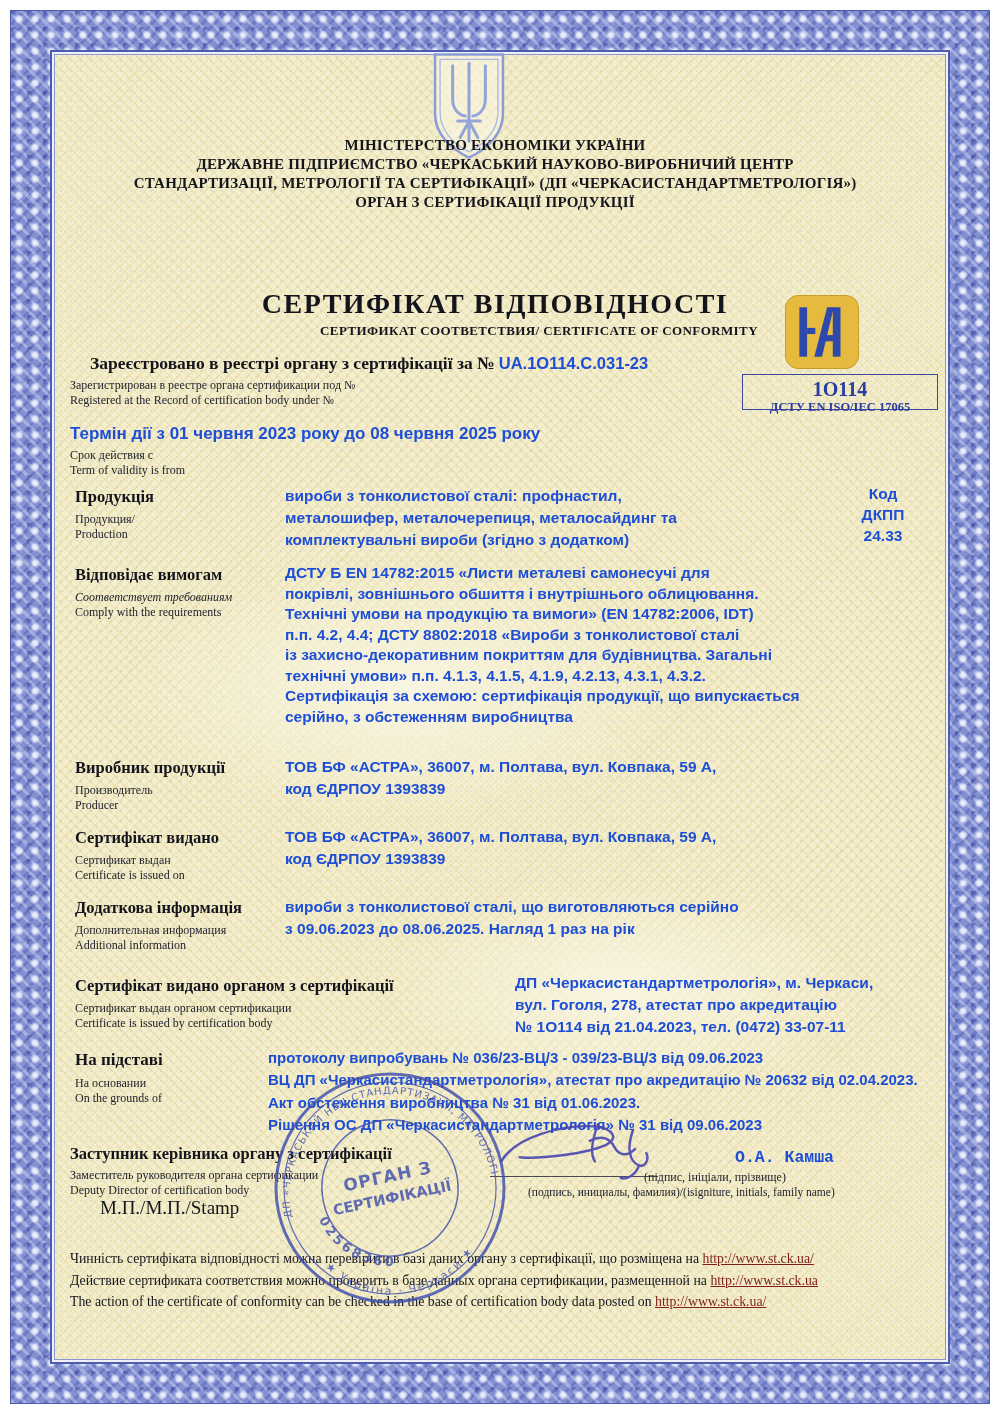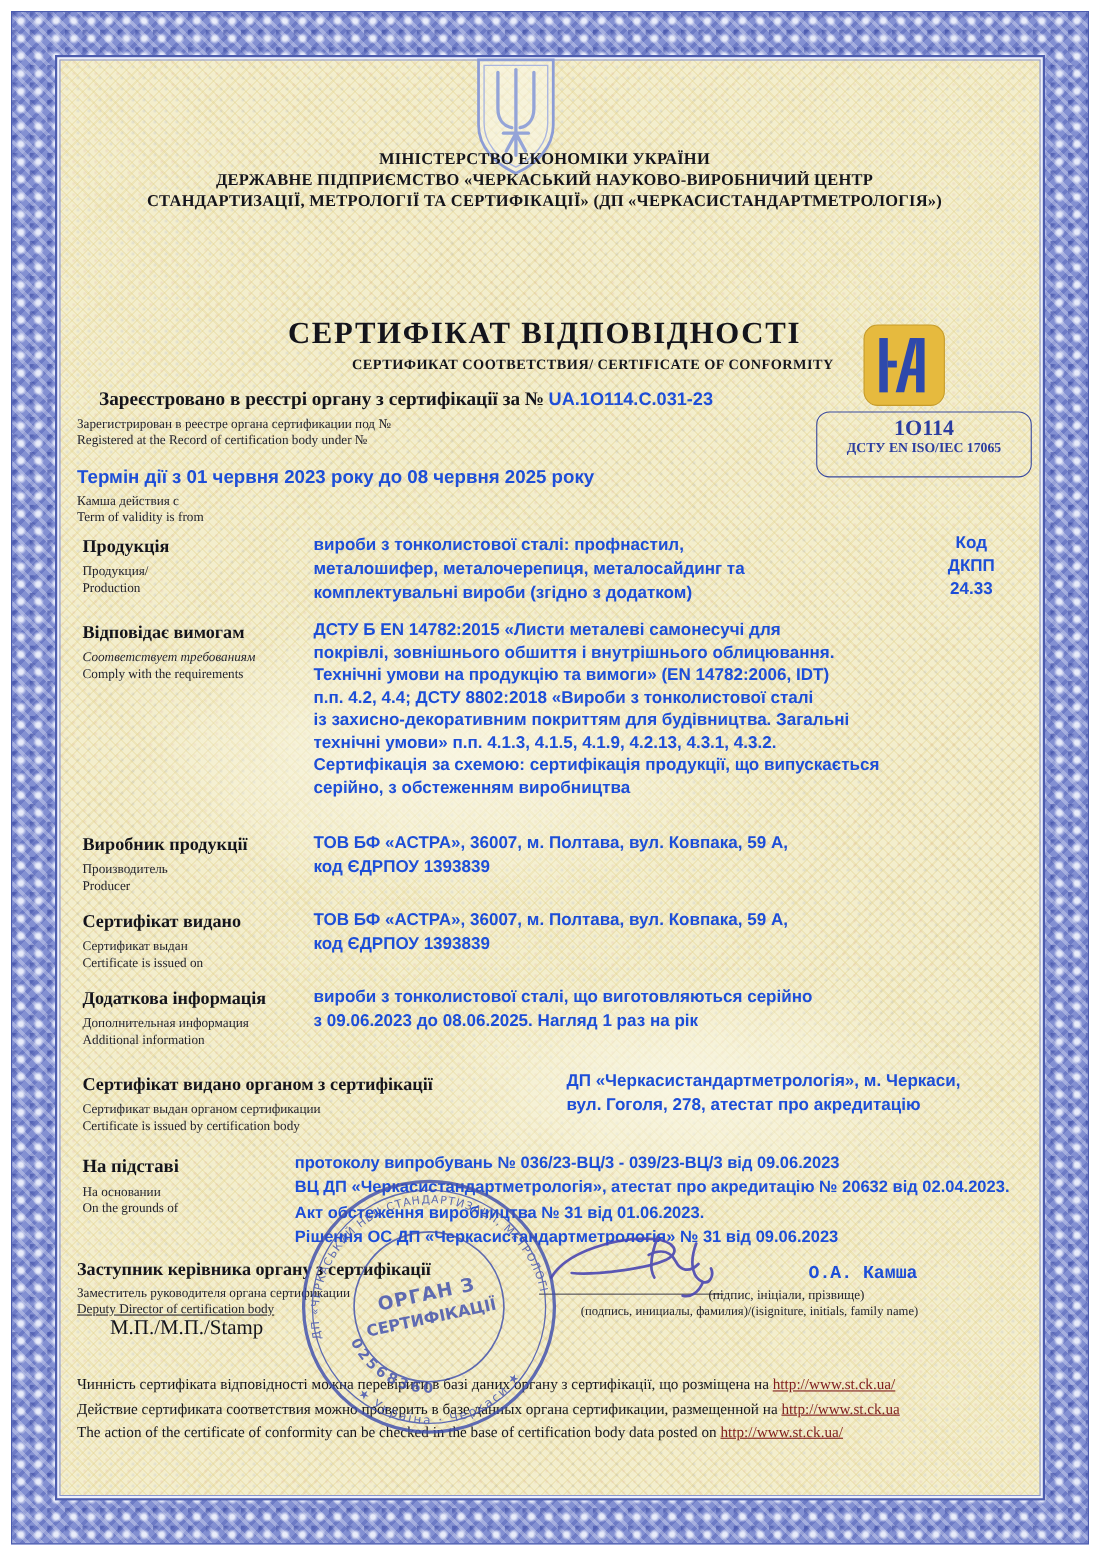--- a/index.html
+++ b/index.html
@@ -65,53 +65,54 @@
         <path d="M44,12 V38 C44,47 39,51 34,52"></path>
         <path d="M22,56 H40"></path>
         <path d="M31,56 L24,69 M31,56 L38,69 M31,56 V72"></path>
       </g>
     </svg>
 
     <div class="abs ctr" style="top:136px;">
       <div class="hser hdr-line">МІНІСТЕРСТВО ЕКОНОМІКИ УКРАЇНИ</div>
       <div class="hser hdr-line">ДЕРЖАВНЕ ПІДПРИЄМСТВО «ЧЕРКАСЬКИЙ НАУКОВО-ВИРОБНИЧИЙ ЦЕНТР</div>
       <div class="hser hdr-line">СТАНДАРТИЗАЦІЇ, МЕТРОЛОГІЇ ТА СЕРТИФІКАЦІЇ» (ДП «ЧЕРКАСИСТАНДАРТМЕТРОЛОГІЯ»)</div>
+      <div class="hser hdr-line">ОРГАН З СЕРТИФІКАЦІЇ ПРОДУКЦІЇ</div>
     </div>
 
     <div class="abs ctr hser title-main" style="top:288px;">СЕРТИФІКАТ ВІДПОВІДНОСТІ</div>
     <div class="abs ctr hser title-sub" style="top:323px;">СЕРТИФИКАТ СООТВЕТСТВИЯ/ CERTIFICATE OF CONFORMITY</div>
 
     <div class="abs logo" style="left:785px;top:295px;width:72px;height:72px;">
       <svg width="72" height="72" viewBox="0 0 70 70">
         <g fill="#2e49ac">
           <rect x="13" y="11" width="7.5" height="48"></rect>
           <rect x="20.5" y="31" width="8" height="6"></rect>
           <polygon points="27.5,59 35,59 46.5,11 40,11"></polygon>
           <rect x="45.5" y="11" width="7.5" height="48"></rect>
           <rect x="36" y="38" width="11" height="6"></rect>
         </g>
       </svg>
     </div>
-    <div class="abs acc-box" style="left:742px;top:374px;width:196px;height:60px;padding-top:3px;box-sizing:border-box;border-radius:12px;">
+    <div class="abs acc-box" style="left:742px;top:374px;width:196px;height:36px;padding-top:3px;box-sizing:border-box;">
       <div style="font-size:20px;line-height:22px;">1О114</div>
       <div style="font-size:12.5px;line-height:15px;">ДСТУ EN ISO/ІЕС 17065</div>
     </div>
 
     <div class="abs" style="left:70px;top:352px;">
       <div>
         <span class="hser" style="font-size:17.5px;margin-left:20px;">Зареєстровано в реєстрі органу з сертифікації за №</span>
         <span class="val" style="font-size:16.5px;">UA.1О114.С.031-23</span>
       </div>
       <div class="sub" style="margin-top:4px;">Зарегистрирован в реестре органа сертификации под №</div>
       <div class="sub">Registered at the Record of certification body under №</div>
     </div>
 
     <div class="abs" style="left:70px;top:423px;">
       <div class="val" style="font-size:17px;">Термін дії з 01 червня 2023 року  до  08 червня 2025 року</div>
-      <div class="sub" style="margin-top:3px;">Камша действия с</div>
+      <div class="sub" style="margin-top:3px;">Срок действия с</div>
       <div class="sub">Term of validity is from</div>
     </div>
 
     <div class="abs" style="left:75px;top:487px;width:200px;">
       <div class="hser label">Продукція</div>
       <div class="sub" style="margin-top:5px;">Продукция/</div>
       <div class="sub">Production</div>
     </div>
     <div class="abs val" style="left:285px;top:485px;width:560px;">
       <div>вироби з тонколистової сталі: профнастил,</div>
@@ -171,37 +172,38 @@
     </div>
 
     <div class="abs" style="left:75px;top:976px;width:430px;">
       <div class="hser label">Сертифікат видано органом з сертифікації</div>
       <div class="sub" style="margin-top:5px;">Сертификат выдан органом сертификации</div>
       <div class="sub">Certificate is issued by certification body</div>
     </div>
     <div class="abs val" style="left:515px;top:972px;width:430px;">
       <div>ДП «Черкасистандартметрологія», м. Черкаси,</div>
       <div>вул. Гоголя, 278, атестат про акредитацію</div>
+      <div>№ 1О114 від 21.04.2023, тел. (0472) 33-07-11</div>
     </div>
 
     <div class="abs" style="left:75px;top:1050px;width:190px;">
       <div class="hser" style="font-size:17px;">На підставі</div>
       <div class="sub" style="margin-top:6px;">На основании</div>
       <div class="sub">On the grounds of</div>
     </div>
     <div class="abs val" style="left:268px;top:1047px;width:690px;font-size:15px;line-height:22.3px;">
       <div>протоколу випробувань № 036/23-ВЦ/3 - 039/23-ВЦ/3 від 09.06.2023</div>
       <div>ВЦ ДП «Черкасистандартметрологія», атестат про акредитацію № 20632 від 02.04.2023.</div>
       <div>Акт обстеження виробництва № 31 від 01.06.2023.</div>
       <div>Рішення ОС ДП «Черкасистандартметрологія» № 31 від 09.06.2023</div>
     </div>
 
     <div class="abs hser" style="left:70px;top:1144px;font-size:16.5px;">Заступник керівника органу з сертифікації</div>
     <div class="abs sub" style="left:70px;top:1168px;">Заместитель руководителя органа сертификации</div>
-    <div class="abs sub" style="left:70px;top:1183px;text-decoration:underline;">Deputy Director of certification body</div>
+    <div class="abs sub" style="left:70px;top:1183px;">Deputy Director of certification body</div>
     <div class="abs" style="left:100px;top:1197px;font-size:19px;">М.П./М.П./Stamp</div>
 
     <svg class="abs sig-svg" style="left:495px;top:1116px;z-index:6;" width="175" height="64" viewBox="0 0 170 62">
       <g fill="none" stroke="#4a46b2" stroke-width="2.4" stroke-linecap="round" opacity=".9">
         <path d="M6,44 C20,20 66,8 96,10 C116,12 120,22 108,28 C88,37 42,42 24,40"></path>
         <path d="M100,8 C94,24 92,36 97,44"></path>
         <path d="M92,24 C104,18 112,22 116,30 C120,38 128,40 136,32"></path>
         <path d="M134,14 C128,30 130,44 140,48 C146,50 150,42 147,36"></path>
         <path d="M140,48 C136,58 128,62 122,60"></path>
       </g>

